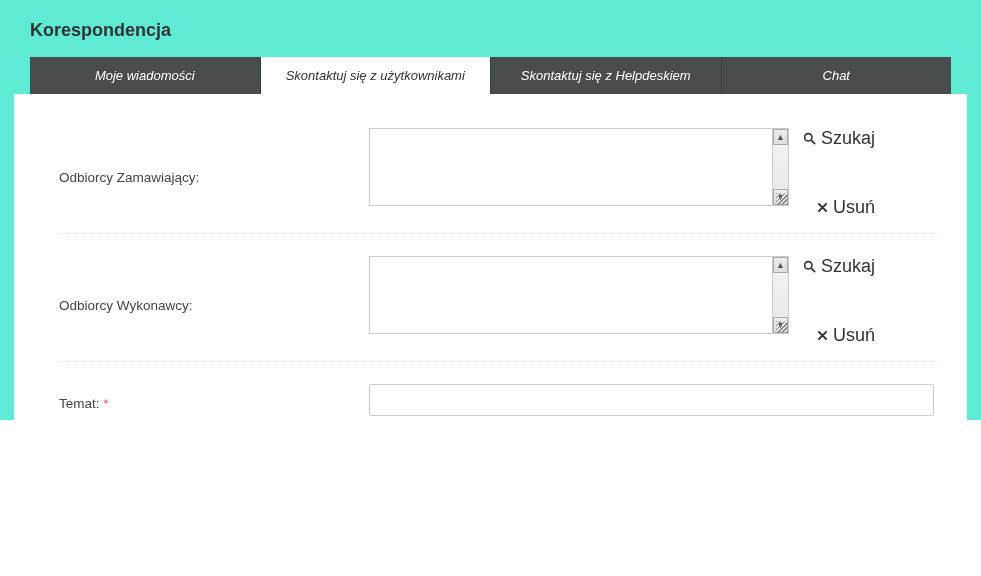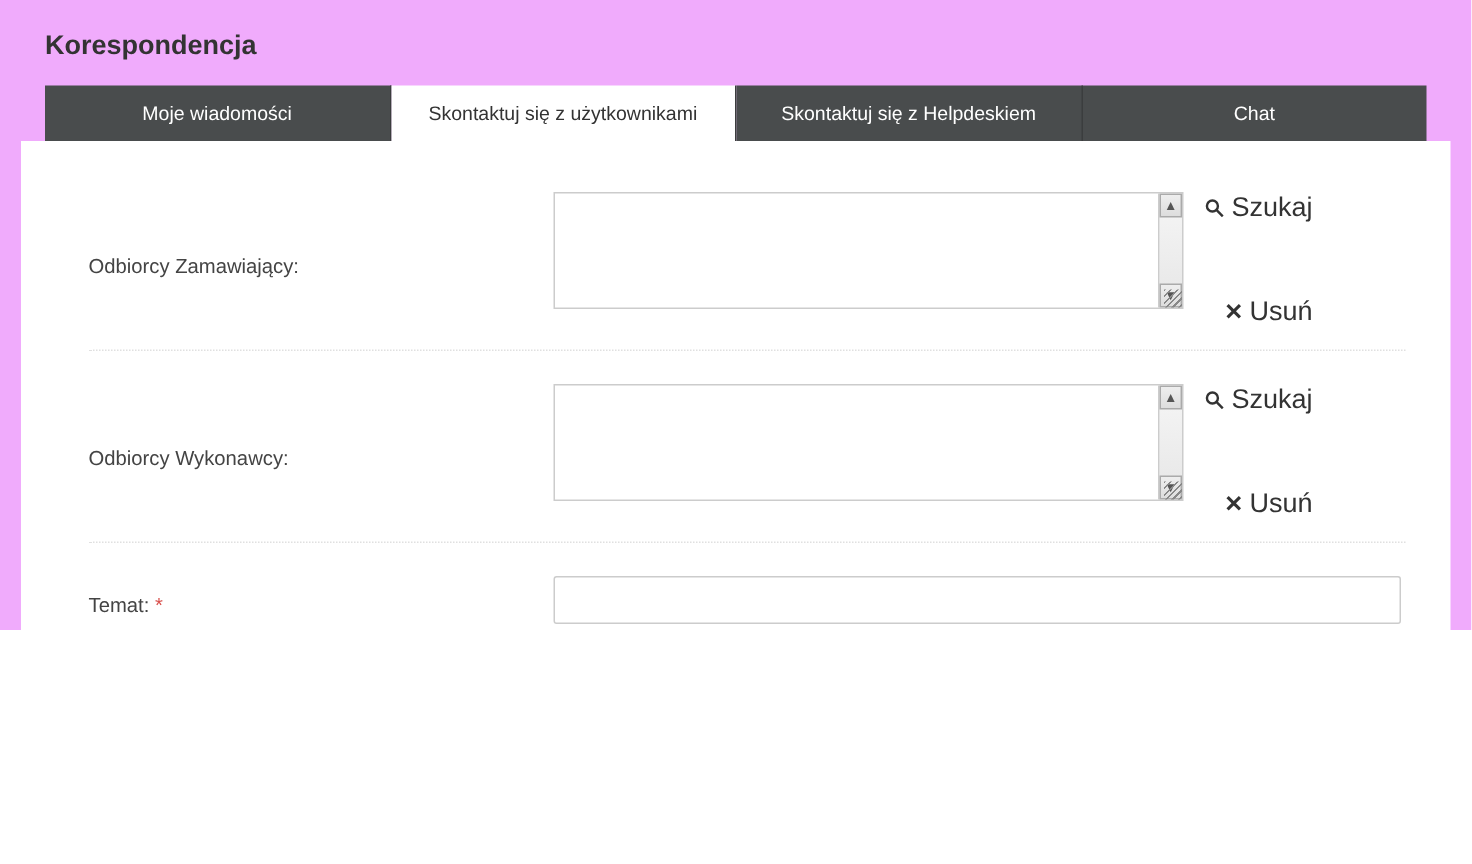--- a/index.html
+++ b/index.html
@@ -5,32 +5,33 @@
   * { box-sizing: border-box; margin: 0; padding: 0; }
   body {
     font-family: "Segoe UI", Arial, sans-serif;
     background: #ffffff;
     font-size: 14px;
     color: #333;
   }
   .page {
     width: 981px;
     height: 420px;
-    background: #f0abfc;
+    background: #5eead4;
     position: relative;
   }
   .page-title {
     padding: 20px 30px 16px 30px;
     font-size: 18px;
     font-weight: 600;
     color: #333;
   }
   .tabs {
     display: flex;
     padding: 0 30px;
+    font-style: italic;
   }
   .tab {
     flex: 1;
     background: #494c4d;
     color: #fff;
     text-align: center;
     padding: 11px 0;
     font-size: 13px;
     border-right: 1px solid #3b3d3e;
     cursor: pointer;

